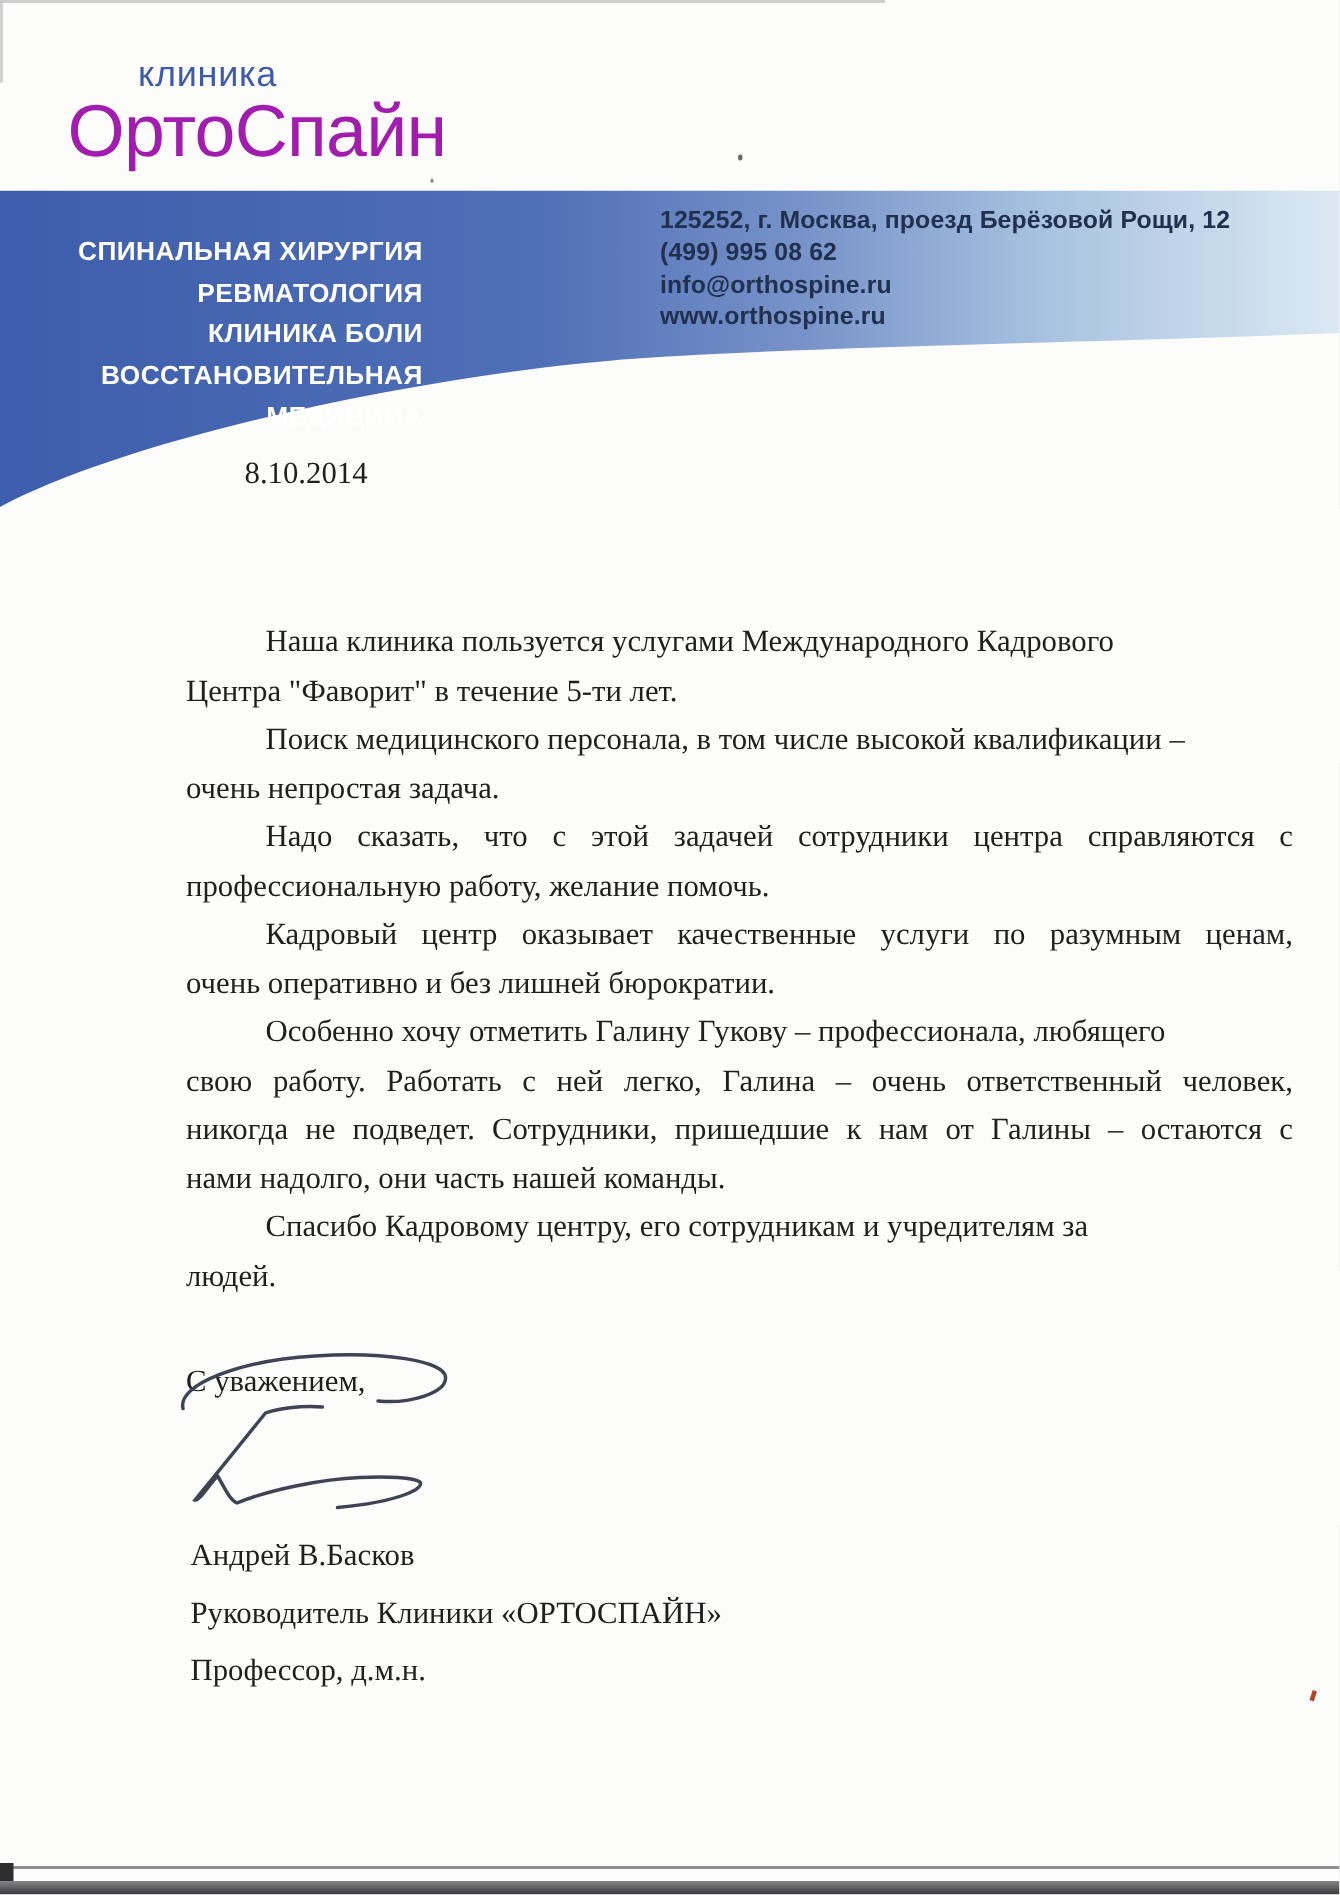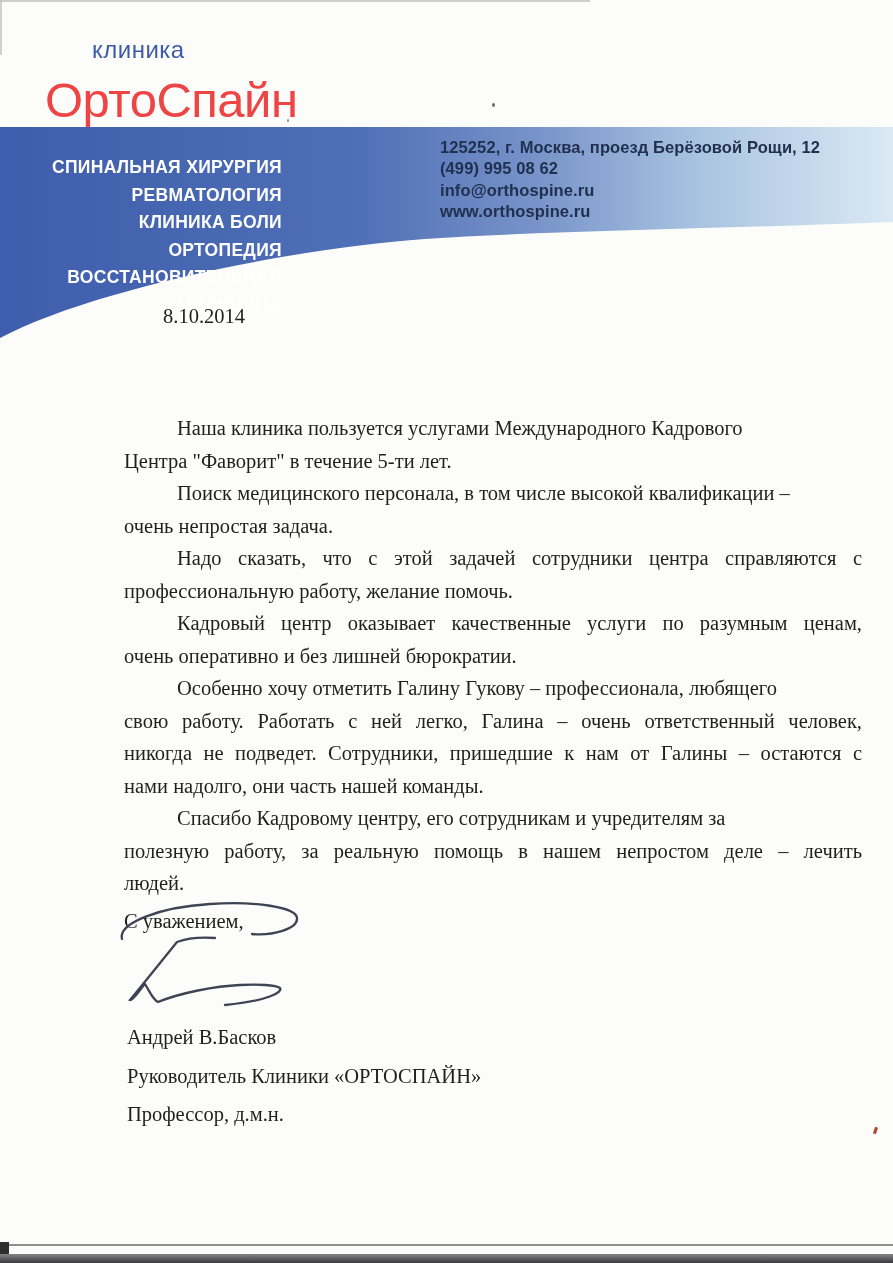--- a/index.html
+++ b/index.html
@@ -5,21 +5,21 @@
   html,body{margin:0;padding:0;background:#e9e9e9;}
   .page{
     position:relative; width:893px; height:1263px; margin:0 auto;
     background:#fcfcfa; overflow:hidden;
     font-family:"Liberation Serif", serif; color:#1f1f1f;
   }
   
   .logo{position:absolute; left:45px; top:38px; line-height:1;
         font-family:"Liberation Sans", sans-serif; font-weight:normal;}
   .logo-small{margin-left:47px; font-size:24px; color:#3e5bab; letter-spacing:.5px;}
-  .logo-brand{font-size:49px; color:#ef4444; letter-spacing:-.5px; margin-top:14px;}
+  .logo-brand{font-size:49px; color:#a21caf; letter-spacing:-.5px; margin-top:2px;}
   .banner{position:absolute; left:0; top:127px; width:893px; height:215px;}
   .banner svg{position:absolute; left:0; top:0;}
   .services{
     position:absolute; left:52px; top:27px;
     font-family:Liberation Sans, sans-serif; font-weight:bold;
     font-size:17.5px; line-height:27.6px; color:#ffffff; letter-spacing:.3px;text-align:right;
   }
   .contact{
     position:absolute; left:440px; top:10px;
     font-family:"Liberation Sans", sans-serif; font-weight:bold;
@@ -69,21 +69,20 @@
           <stop offset="0.78" stop-color="#a8c3e0"></stop>
           <stop offset="1" stop-color="#dbe9f4"></stop>
         </linearGradient>
       </defs>
       <path d="M0,0 H893 V95 C710,102 545,104 425,112 C295,121 92,162 0,211 Z" fill="url(#bg)"></path>
     </svg>
     <div class="services">
       <div class="service-line">СПИНАЛЬНАЯ ХИРУРГИЯ</div>
       <div class="service-line">РЕВМАТОЛОГИЯ</div>
       <div class="service-line">КЛИНИКА БОЛИ</div>
-      <div class="service-line">ОРТОПЕДИЯ</div>
       <div class="service-line">ВОССТАНОВИТЕЛЬНАЯ</div>
       <div class="service-line">МЕДИЦИНА</div>
     </div>
     <div class="contact">
       <div>125252, г. Москва, проезд Берёзовой Рощи, 12</div>
       <div>(499) 995 08 62</div>
       <div>info@orthospine.ru</div>
       <div>www.orthospine.ru</div>
     </div>
   </div>
@@ -108,21 +107,20 @@
       <span class="ln">очень оперативно и без лишней бюрократии.</span>
     </div>
     <div>
       <span class="ln ind">Особенно хочу отметить Галину Гукову – профессионала, любящего</span>
       <span class="ln j">свою работу. Работать с ней легко, Галина – очень ответственный человек,</span>
       <span class="ln j">никогда не подведет.  Сотрудники, пришедшие к нам от Галины – остаются с</span>
       <span class="ln">нами надолго, они часть нашей команды.</span>
     </div>
     <div>
       <span class="ln ind">Спасибо Кадровому центру, его сотрудникам и учредителям за</span>
-      <span class="ln j">полезную работу, за реальную помощь в нашем непростом деле – лечить</span>
       <span class="ln">людей.</span>
     </div>
   </div>
 
   <div class="closing">С уважением,</div>
   <svg class="sig" viewBox="0 0 240 125">
     <g fill="none" stroke="#3f4454" stroke-width="2.3" stroke-linecap="round">
       <path d="M 22,46 C 18,30 60,14 110,11 C 155,8 196,14 197,25 C 198,36 172,43 152,41"></path>
       <path d="M 115,45 C 100,44 85,46 77,49 C 60,70 40,95 30,107 C 33,108 40,96 45,91 C 50,99 53,107 58,109 C 80,100 115,93 140,92 C 158,91 176,92 180,95 C 183,99 168,108 125,112"></path>
     </g>

